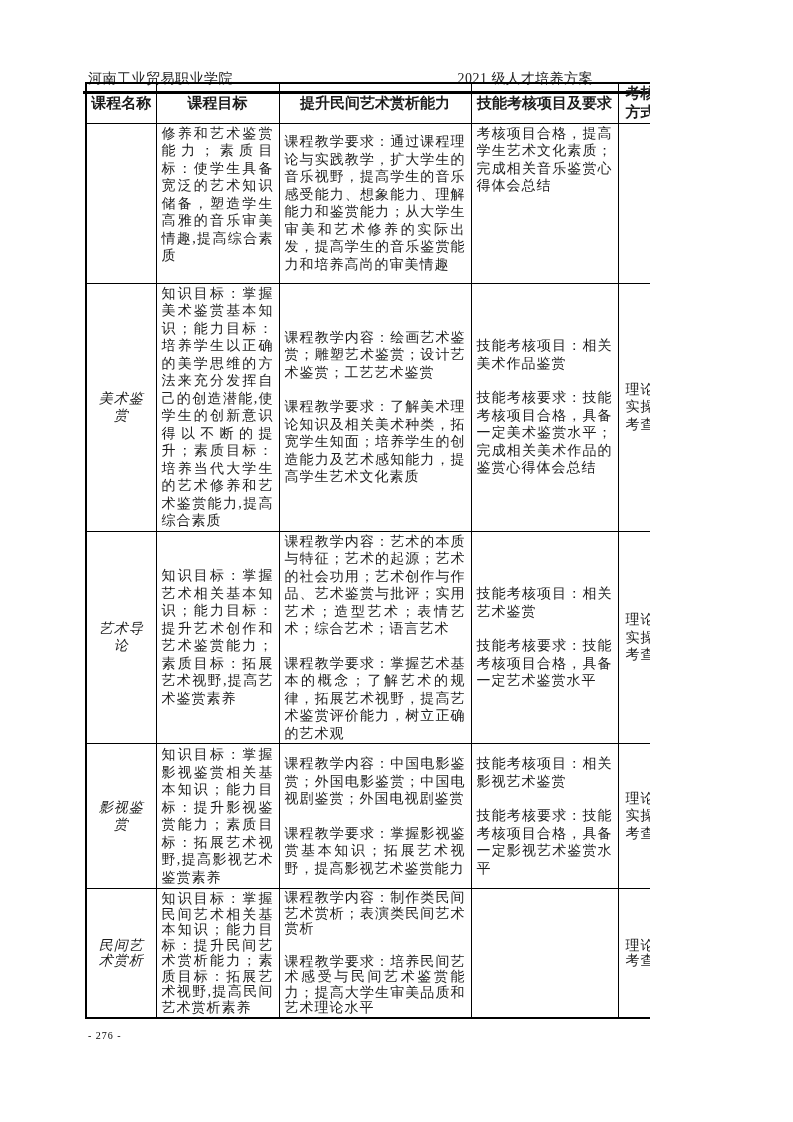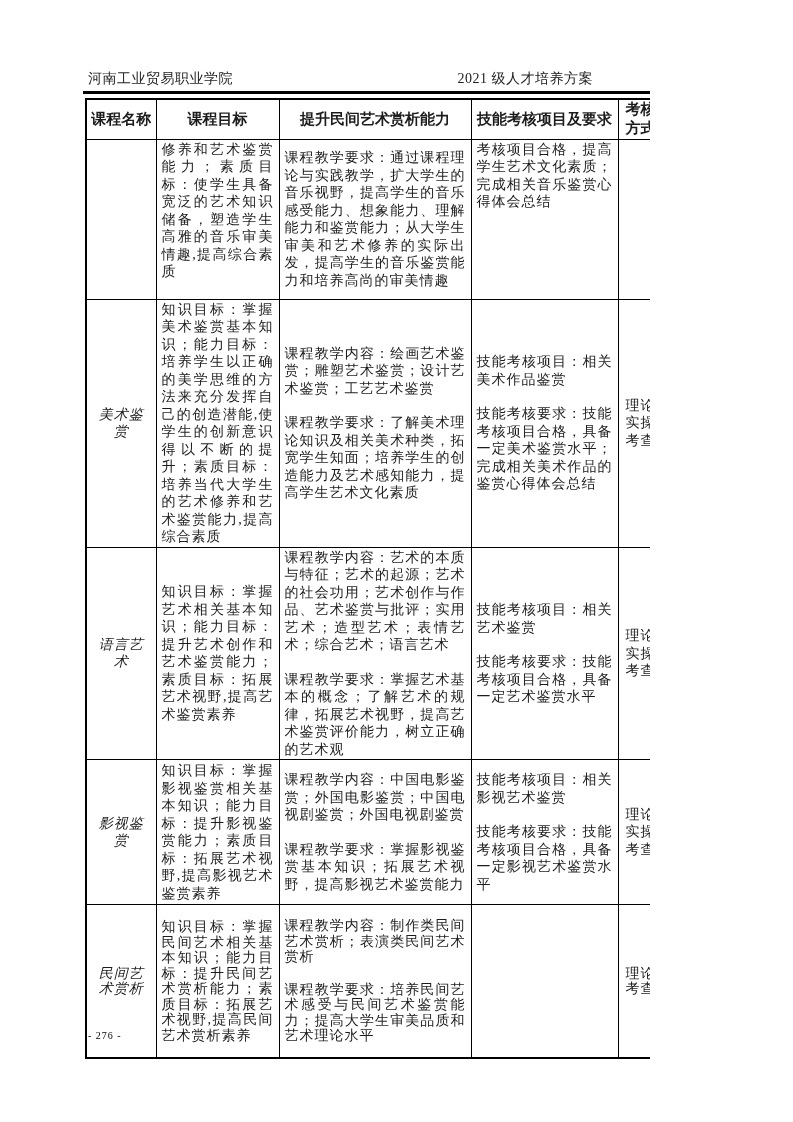--- a/index.html
+++ b/index.html
@@ -33,21 +33,21 @@
     left: 83px;
     top: 91px;
     width: 654px;
     height: 3px;
     background: #000;
   }
   
   table.course-table {
     position: absolute;
     left: 85px;
-    top: 98px;
+    top: 82px;
     width: 650px;
     border-collapse: collapse;
     table-layout: fixed;
     border: 2px solid #000;
     font-size: 14px;
     line-height: 17.5px;
     letter-spacing: 1px;
     color: #1c1c1c;
   }
   .course-table th, .course-table td {
@@ -64,21 +64,21 @@
     white-space: pre-line;
     padding: 0 2px;
     line-height: 19px;
   }
   tr.head-row    { height: 40px; }
   tr.row-0 td    { height: 157px; }
   tr.row-1 td    { height: 240px; }
   tr.row-2 td    { height: 203px; }
   tr.row-3 td    { height: 142px; }
   tr.row-4 td    { height: 128px; }
-  tr.row-4 td    { line-height: 15.5px; padding: 12px 5px; }
+  tr.row-4 td    { line-height: 15.5px; padding: 0 5px; }
   td.cell-name   { text-align: center; font-style: italic; }
   td.cell-goal, td.cell-content, td.cell-skill { text-align: justify; text-align-last: left; }
   td.cell-method { text-align: center; }
   td.cell-hours  { text-align: right; letter-spacing: 0; }
   td.vtop        { vertical-align: top; }
   .course-table p { margin: 0; }
   .course-table p + p { margin-top: 17px; }
   .course-table p:empty { display: none; }
   
   .page-footer {
@@ -151,21 +151,21 @@
         </td>
         <td class="cell-skill">
           <p>技能考核项目：相关美术作品鉴赏</p>
           <p>技能考核要求：技能考核项目合格，具备一定美术鉴赏水平；完成相关美术作品的鉴赏心得体会总结</p>
         </td>
         <td class="cell-method">理论实操考查</td>
         <td class="cell-hours">40</td>
       </tr>
 
       <tr class="row-2">
-        <td class="cell-name">语言艺术</td>
+        <td class="cell-name">艺术导论</td>
         <td class="cell-goal">
           <p>知识目标：掌握艺术相关基本知识；能力目标：提升艺术创作和艺术鉴赏能力；素质目标：拓展艺术视野,提高艺术鉴赏素养</p>
         </td>
         <td class="cell-content">
           <p>课程教学内容：艺术的本质与特征；艺术的起源；艺术的社会功用；艺术创作与作品、艺术鉴赏与批评；实用艺术；造型艺术；表情艺术；综合艺术；语言艺术</p>
           <p>课程教学要求：掌握艺术基本的概念；了解艺术的规律，拓展艺术视野，提高艺术鉴赏评价能力，树立正确的艺术观</p>
         </td>
         <td class="cell-skill">
           <p>技能考核项目：相关艺术鉴赏</p>
           <p>技能考核要求：技能考核项目合格，具备一定艺术鉴赏水平</p>

